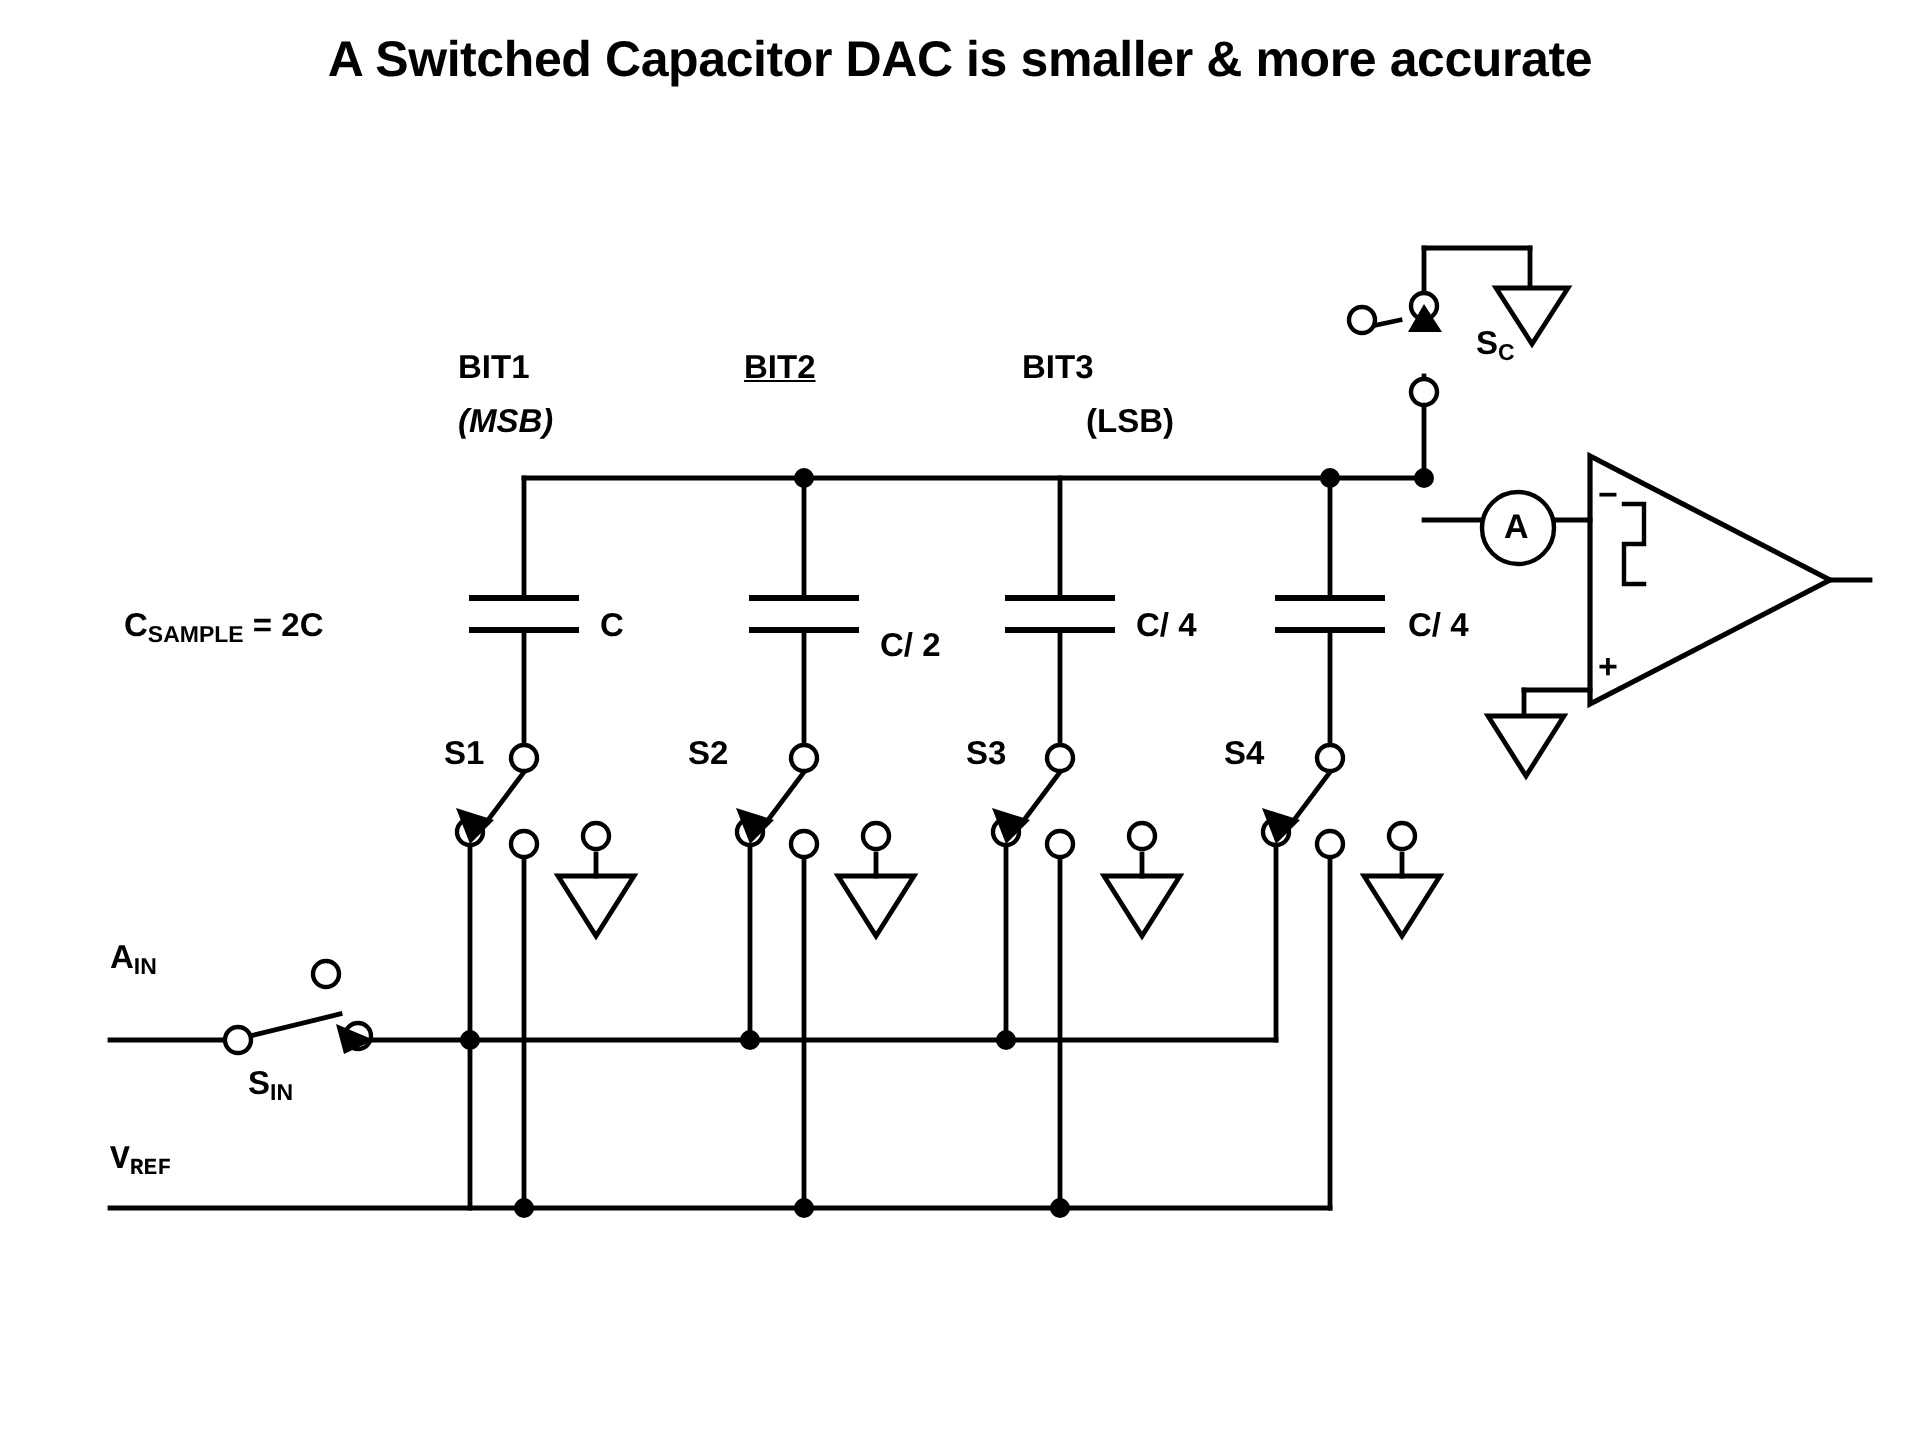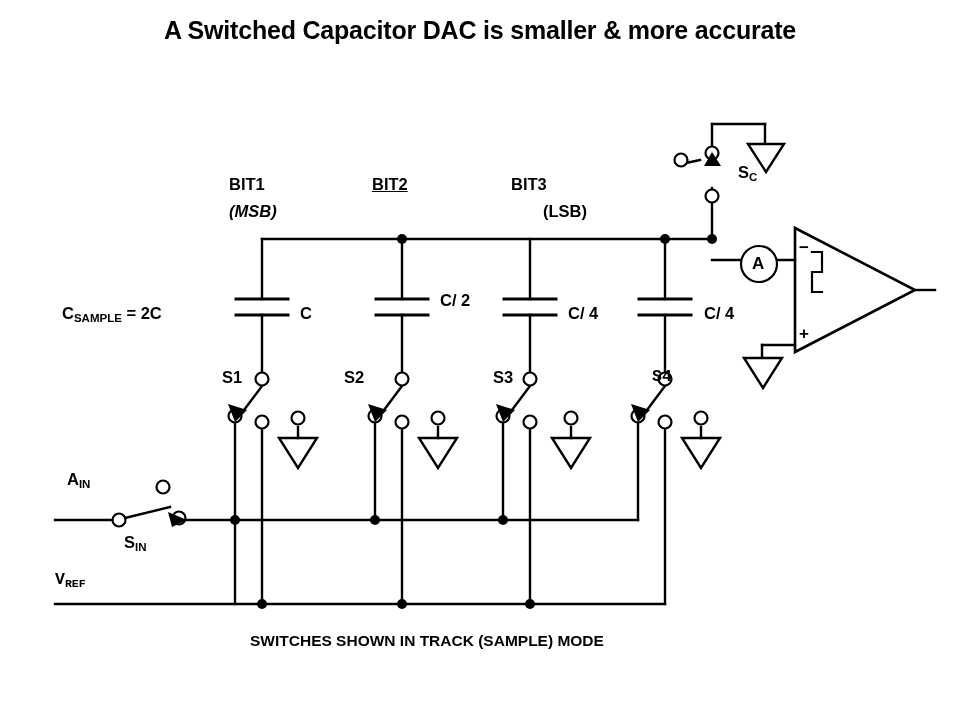--- a/index.html
+++ b/index.html
@@ -210,44 +210,43 @@
   <div class="lbl" style="left:229px; top:201px;font-style:italic;">(MSB)</div>
   <div class="lbl" style="left:372px; top:174px;text-decoration:underline;">BIT2</div>
   <div class="lbl" style="left:511px; top:174px;">BIT3</div>
   <div class="lbl" style="left:511px; top:201px;margin-left:32px;">(LSB)</div>
 
   <div class="lbl" style="left:62px; top:303px;">
     <span>C</span><sub>SAMPLE</sub><span> = 2C</span>
   </div>
 
   <div class="lbl" style="left:300px; top:303px;">C</div>
-  <div class="lbl" style="left:440px; top:290px;">C/ 2</div>
+  <div class="lbl" style="left:440px; top:313px;">C/ 2</div>
   <div class="lbl" style="left:568px; top:303px;">C/ 4</div>
   <div class="lbl" style="left:704px; top:303px;">C/ 4</div>
 
   <div class="lbl" style="left:222px; top:367px;">S1</div>
   <div class="lbl" style="left:344px; top:367px;">S2</div>
-  <div class="lbl" style="left:483px; top:367px;margin-left:10px;">S3</div>
-  <div class="lbl" style="left:652px; top:367px;font-family:Liberation Mono, monospace;">S4</div>
+  <div class="lbl" style="left:483px; top:367px;">S3</div>
+  <div class="lbl" style="left:612px; top:367px;">S4</div>
 
   <div class="lbl" style="left:726px; top:162px;margin-left:12px;">
     <span>S</span><sub>C</sub>
   </div>
 
-  <div class="lbl" style="left:67px; top:469px;">
+  <div class="lbl" style="left:55px; top:469px;">
     <span>A</span><sub>IN</sub>
   </div>
 
   <div class="lbl" style="left:124px; top:532px;">
     <span>S</span><sub>IN</sub>
   </div>
 
   <div class="lbl" style="left:55px; top:570px;font-family:Liberation Mono, monospace;">
     <span>V</span><sub>REF</sub>
   </div>
 
   <div class="amp-label" style="left:752px; top:254px;">A</div>
   <div class="sign" style="left:799px; top:238px;">−</div>
   <div class="sign" style="left:799px; top:324px;">+</div>
 
-  <div class="caption" style="left:250px; top:632px;">SWITCHES SHOWN IN TRACK (SAMPLE) MODE</div>
 
 </div>
 
 </body></html>

